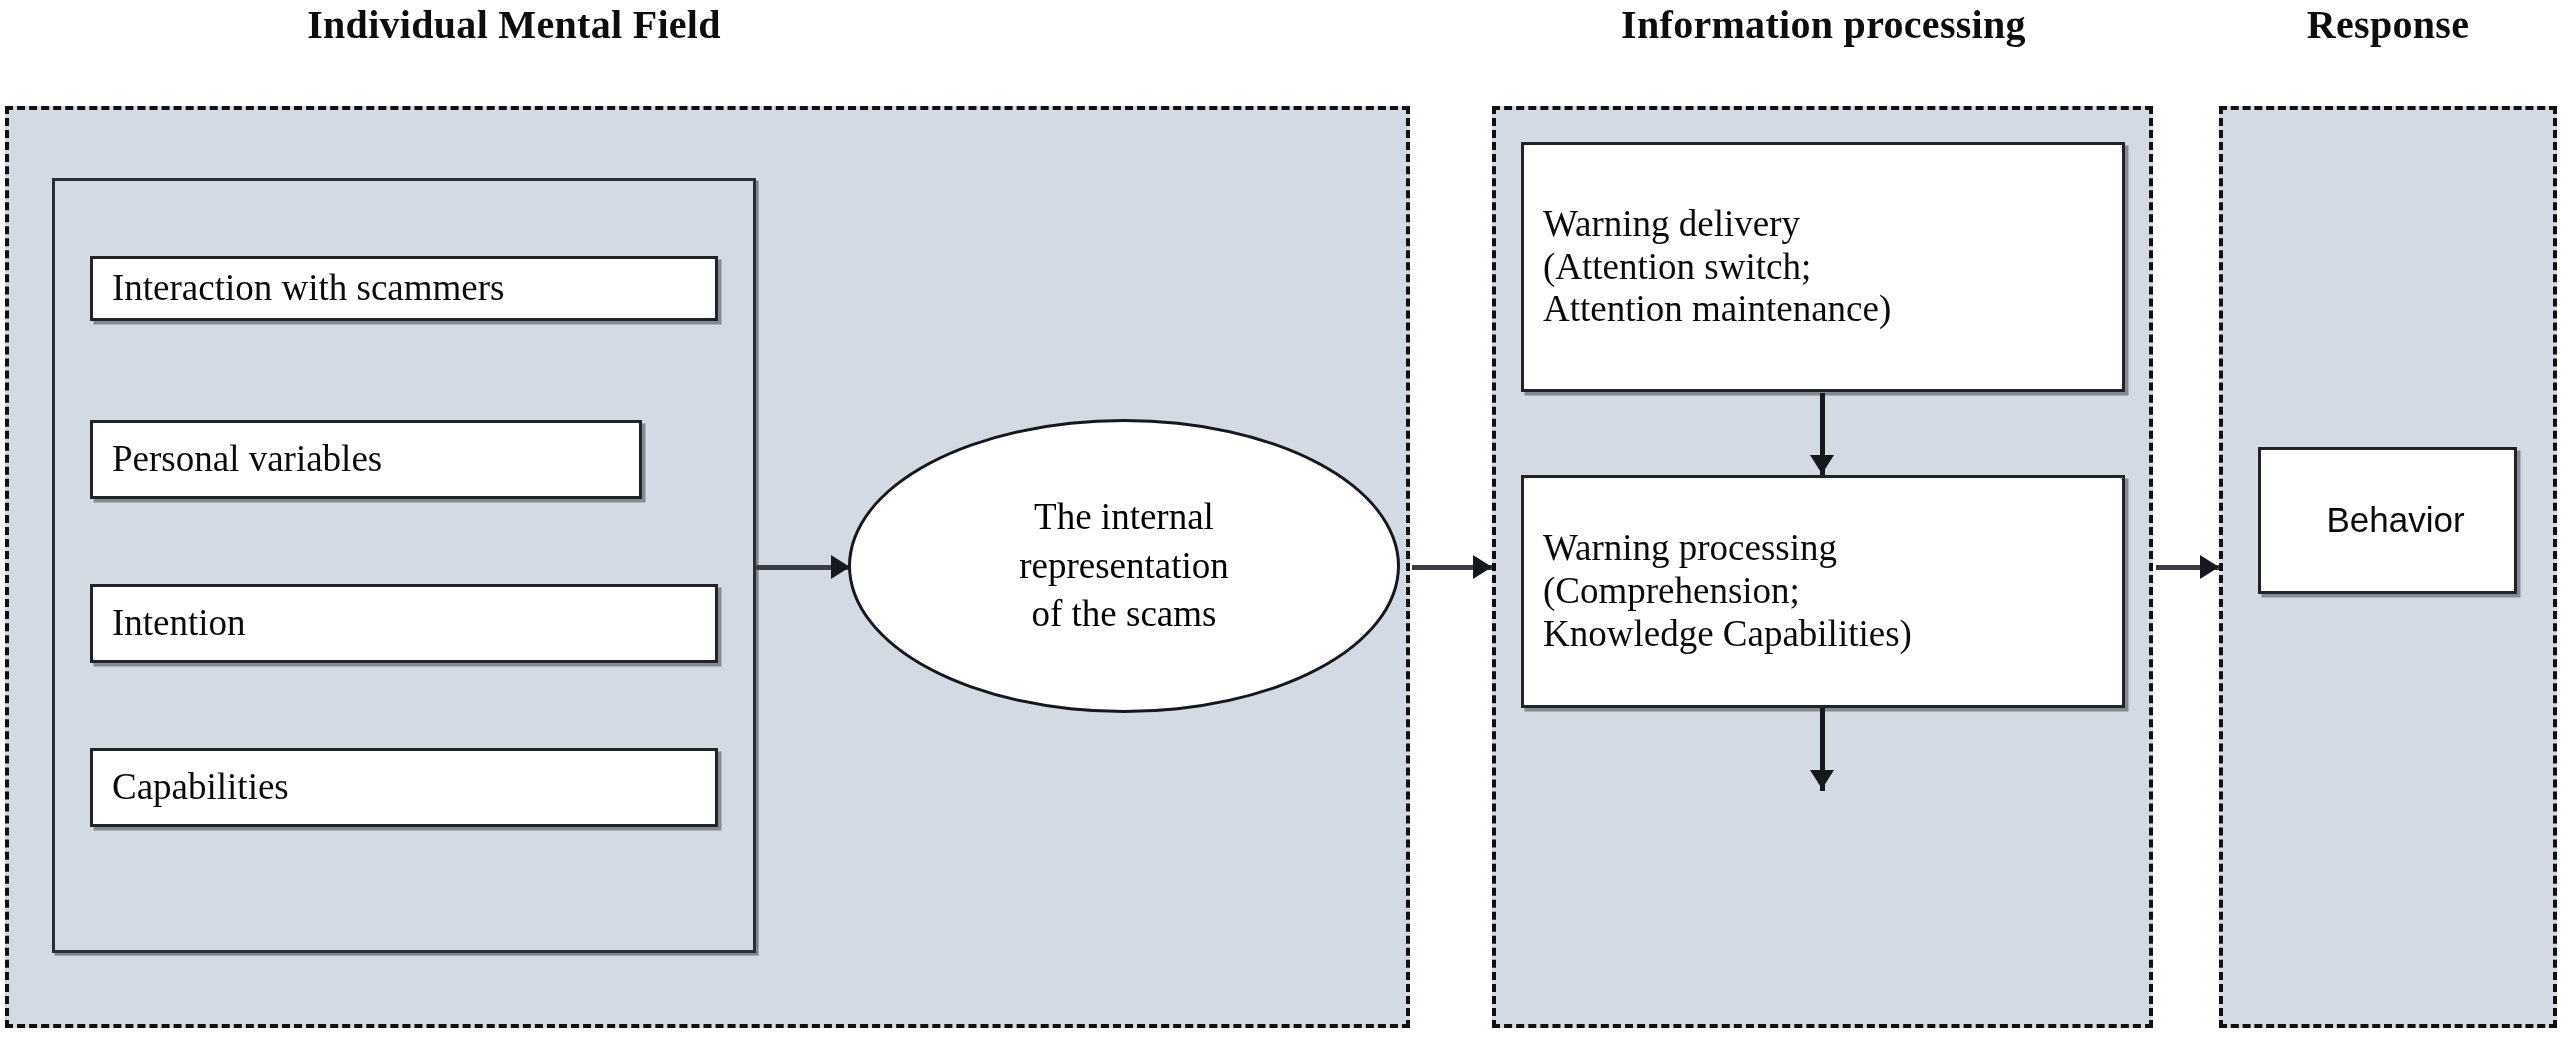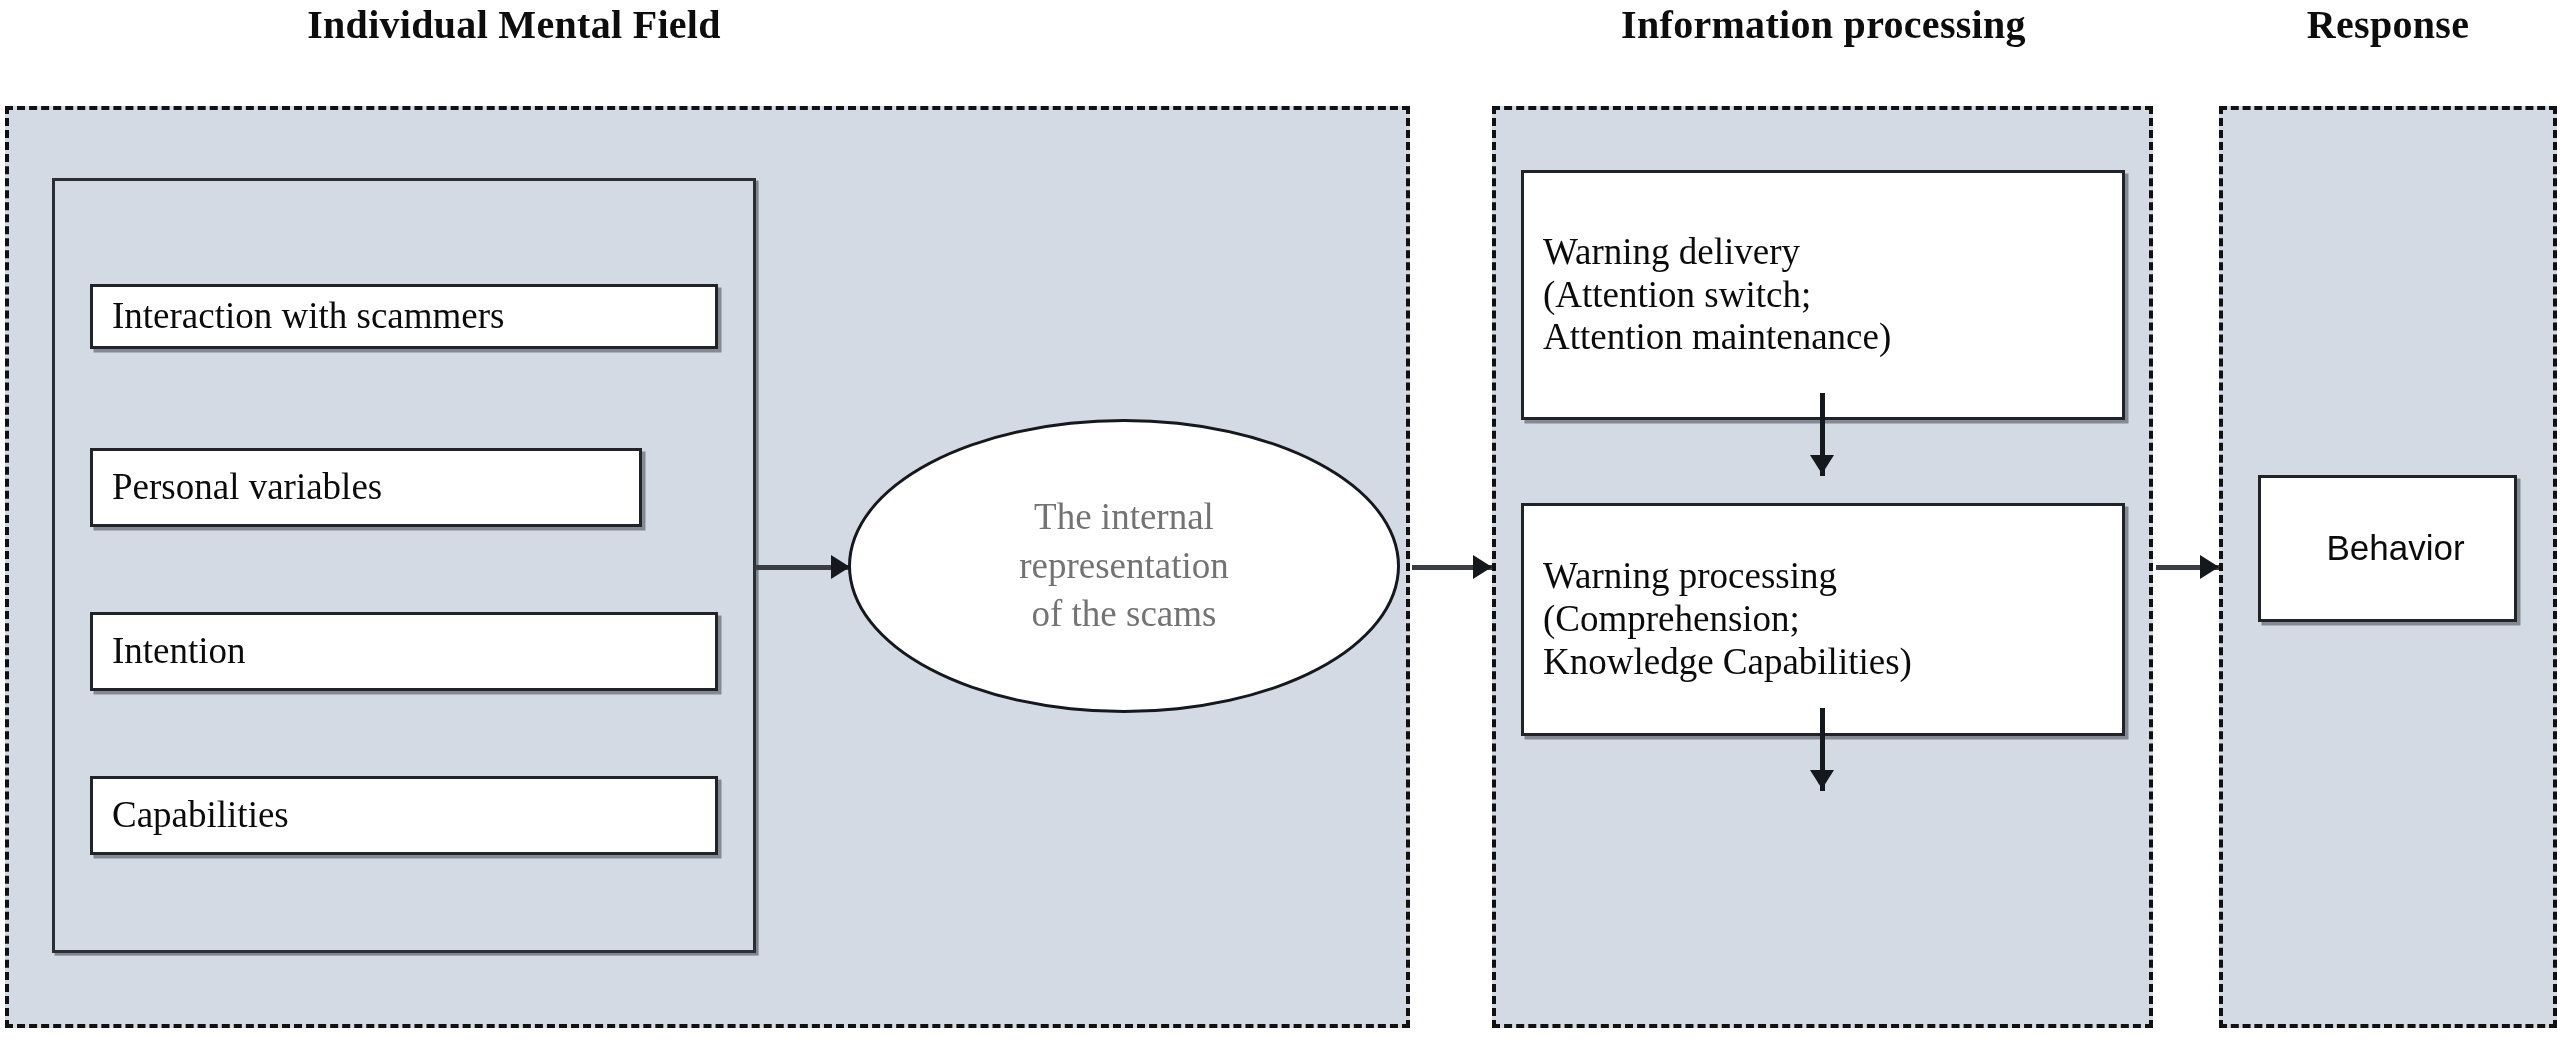--- a/index.html
+++ b/index.html
@@ -50,21 +50,20 @@
   .node-box {
     position: absolute;
     background: #ffffff;
     border: 3.5px solid #202429;
     box-sizing: border-box;
     box-shadow: 3.5px 3.5px 0 rgba(80,85,92,0.6);
     display: flex;
     align-items: center;
     padding-left: 19px;
     padding-right: 12px;
-    margin-top: 28px;
   }
   .node-box .node-text {
     font-family: "Liberation Serif", "DejaVu Serif", serif;
     font-size: 37px;
     color: #0b0b0b;
     line-height: 1.16;
     white-space: pre-line;
   }
   .node-box.sans .node-text {
     font-family: "Liberation Sans", "DejaVu Sans", sans-serif;
@@ -82,21 +81,21 @@
     border: 3.5px solid #15181c;
     border-radius: 50%;
     box-sizing: border-box;
     display: flex;
     align-items: center;
     justify-content: center;
   }
   .ellipse .node-text {
     font-family: "Liberation Serif", "DejaVu Serif", serif;
     font-size: 37px;
-    color: #737373;
+    color: #000000;
     line-height: 1.32;
     text-align: center;
     white-space: pre-line;
   }
 
   
   .conn-h {
     position: absolute;
     height: 5.2px;
     background: #3a3e44;

